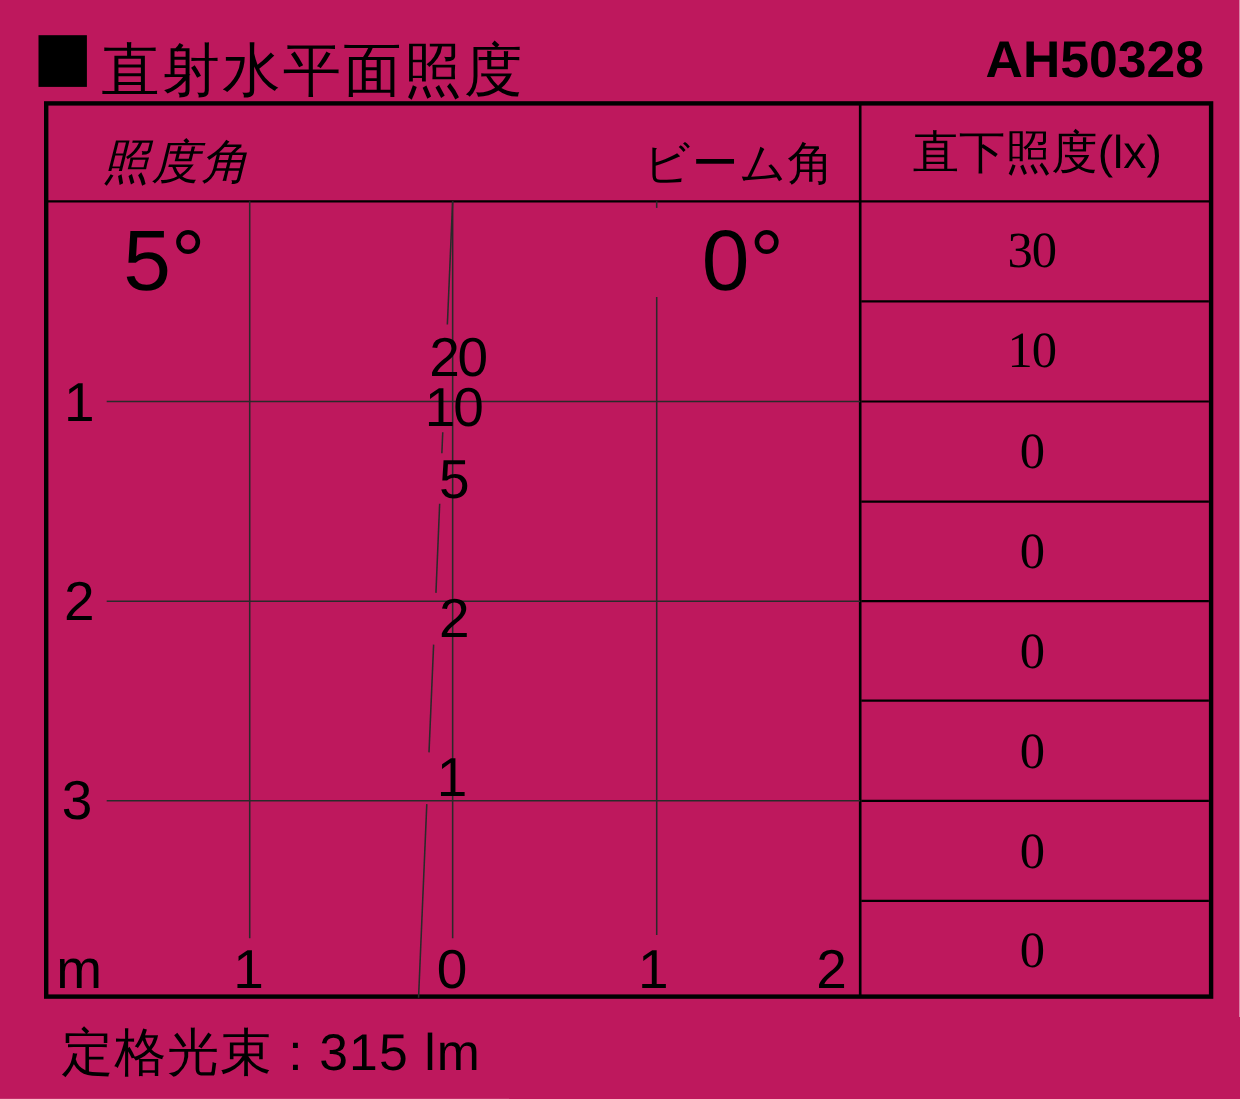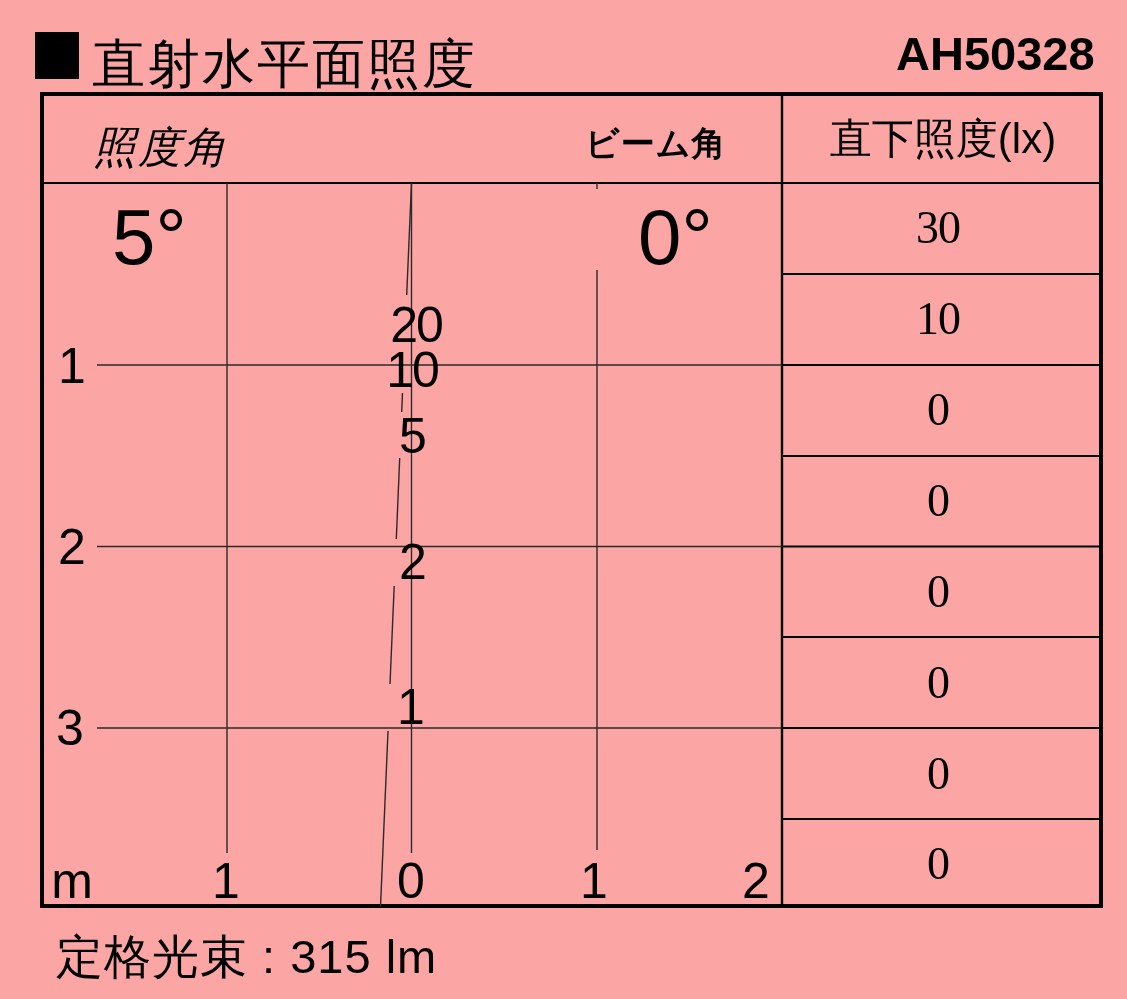--- a/index.html
+++ b/index.html
@@ -1,28 +1,28 @@
 <!DOCTYPE html>
 <html><head>
 <meta charset="utf-8">
 <style>
   html,body{margin:0;padding:0;background:#ffffff;}
   #canvas{
-    position:relative;width:1127px;height:999px;background:#fca5a5;overflow:hidden;
+    position:relative;width:1127px;height:999px;background:#be185d;overflow:hidden;
     font-family:"Liberation Sans","DejaVu Sans",sans-serif;color:#000;
   }
   .abs{position:absolute;}
   .ctr{position:absolute;transform:translate(-50%,-50%);line-height:1;white-space:nowrap;}
   
   .title-bullet{left:35px;top:32px;width:44px;height:47px;background:#000;}
   .page-title{left:92px;top:29px;font-size:53px;font-weight:500;letter-spacing:2px;}
   .product-code{left:896px;top:26px;font-size:47px;font-weight:700;letter-spacing:0px;}
   
   .hdr-illum-angle{left:93px;top:119px;font-size:43px;font-weight:500;letter-spacing:2px;font-style:italic;}
-  .hdr-beam-angle{left:585px;top:121px;font-size:34px;font-weight:700;letter-spacing:1px;text-align:right;}
+  .hdr-beam-angle{left:585px;top:121px;font-size:42px;font-weight:400;letter-spacing:1px;text-align:right;}
   .hdr-direct{left:943px;top:139px;font-size:42px;font-weight:400;letter-spacing:0px;}
   
   .angle-val{font-size:78px;font-weight:500;line-height:1;}
   .angle-illum{left:112px;top:198px;}
   .angle-beam{left:638px;top:198px;}
   
   .axis-lbl{font-size:50px;font-weight:400;}
   .lux-lbl{font-size:50px;font-weight:400;letter-spacing:-2px;}
   
   .val-lbl{font-size:46px;font-weight:400;letter-spacing:-1px;font-family:Liberation Serif, serif;}

